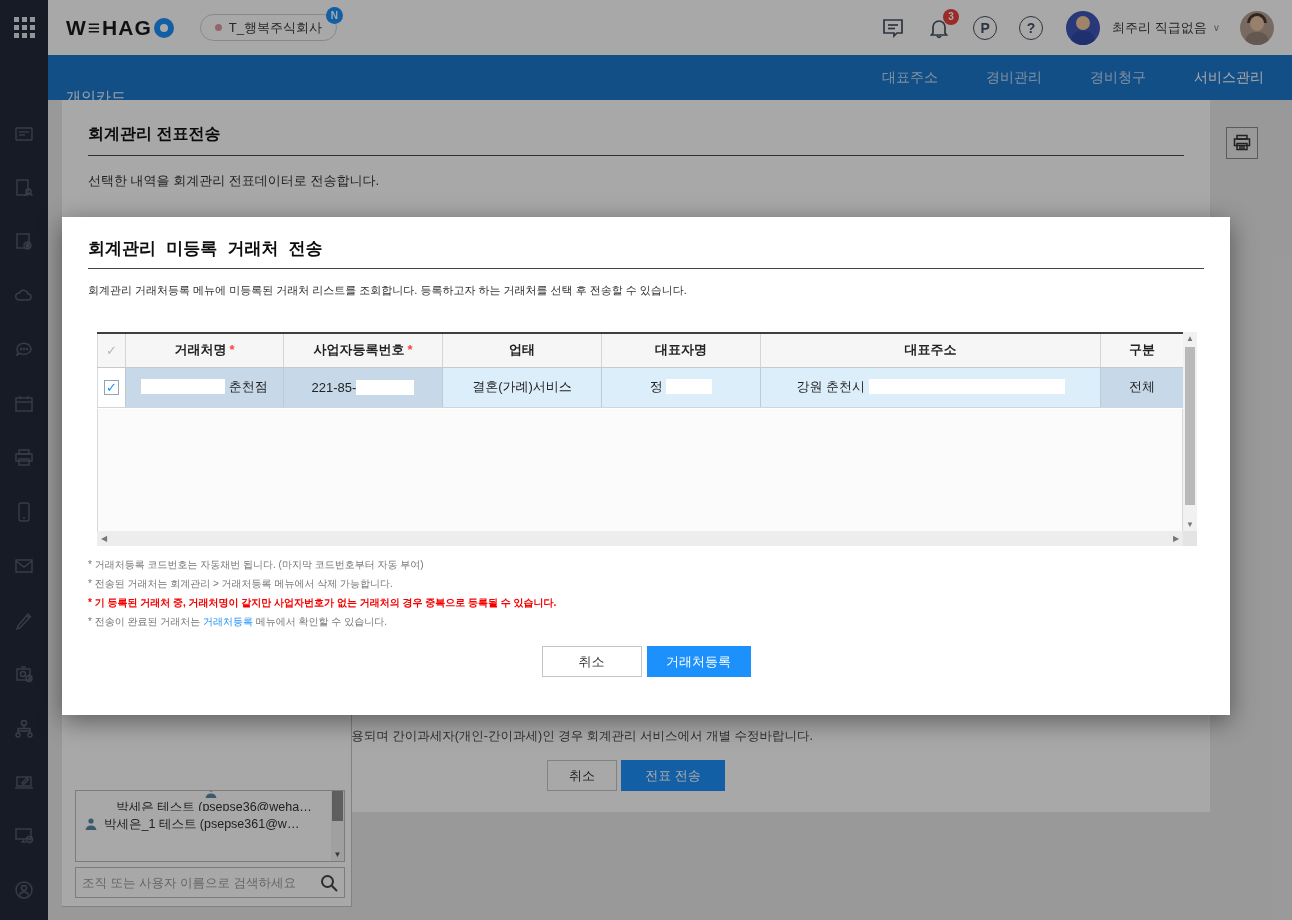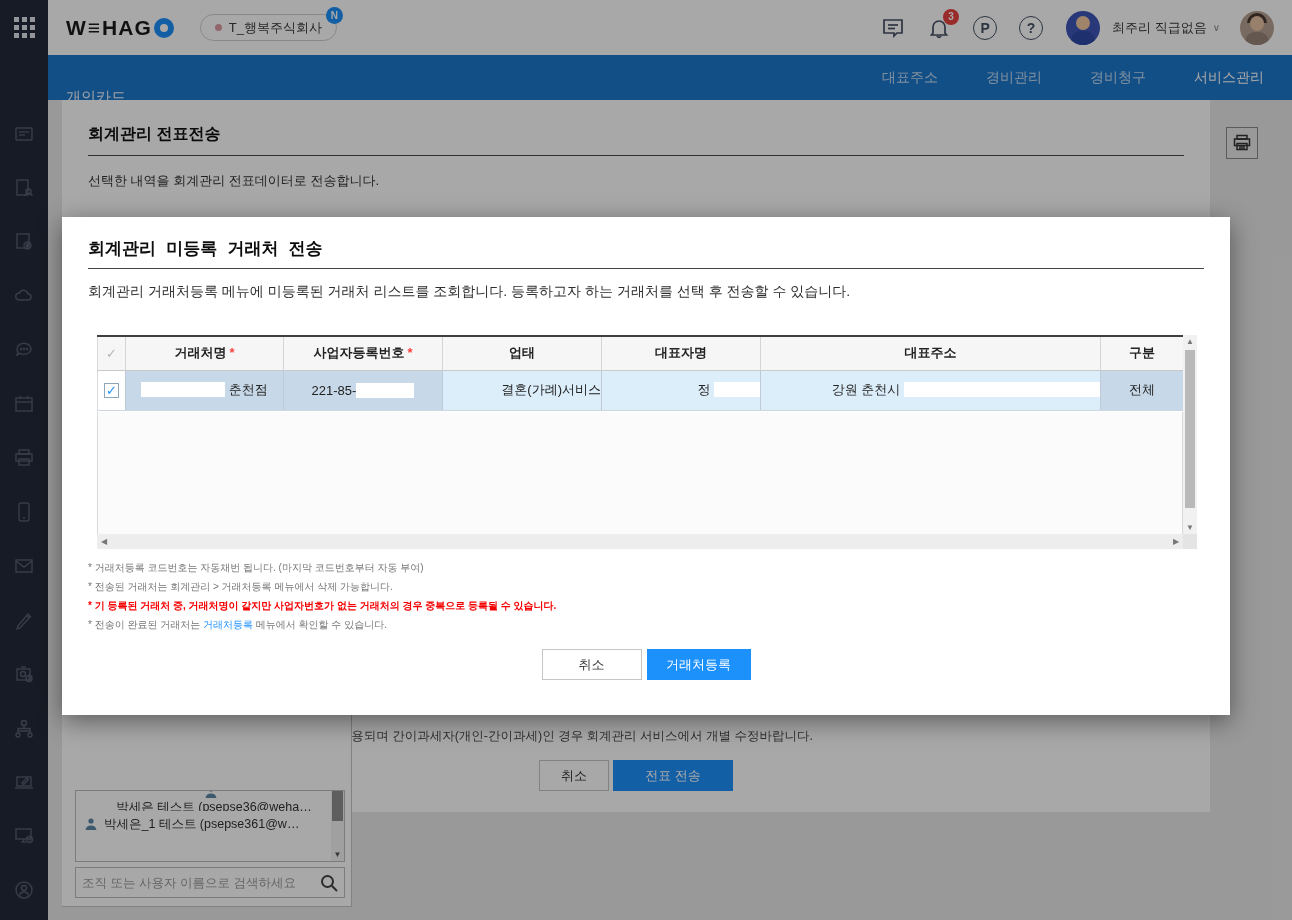--- a/index.html
+++ b/index.html
@@ -76,32 +76,32 @@
   .org-search .mag { width:30px; height:29px; display:flex; align-items:center; justify-content:center; cursor:pointer; }
   .org-search .mag svg { stroke:#444; fill:none; stroke-width:2; }
 
   
   .overlay { position:absolute; inset:0; background:rgba(0,0,0,0.34); z-index:5; }
 
   
   .modal { position:absolute; left:62px; top:217px; width:1168px; height:498px; background:#ffffff; z-index:10; box-shadow:0 6px 24px rgba(0,0,0,0.45); }
   .m-title { margin:20px 26px 0; font-size:17px; font-weight:bold; color:#0d0d0d;font-family:Liberation Mono, monospace; }
   .m-hr { margin:8px 26px 0; border-bottom:1px solid #444; }
-  .m-desc { margin:14px 26px 0; font-size:14px; color:#2e2e2e; }
+  .m-desc { margin:14px 26px 0; font-size:11px; color:#2e2e2e; }
 
   .grid-wrap { position:relative; margin:34px 0 0 35px; width:1100px; height:214px; }
   .grid-table { position:absolute; left:0; top:0; width:1086px; border-top:2px solid #3f3f3f; border-left:1px solid #d9d9d9; border-right:1px solid #d9d9d9; border-collapse:collapse; table-layout:fixed; }
   .grid-table th { height:34px; background:#f6f6f6; font-size:13px; font-weight:bold; color:#222; border-right:1px solid #d5d5d5; border-bottom:1px solid #c9c9c9; text-align:center; }
   .grid-table td { height:40px; font-size:13px; color:#222; border-right:1px solid #bfcad4; border-bottom:1px solid #cdd6de; text-align:center; white-space:nowrap; overflow:hidden; }
   .grid-table th:last-child, .grid-table td:last-child { border-right:none; }
   .req { color:#fa423e; margin-left:3px; }
   .hd-check { color:#b5b5b5; font-size:13px; font-weight:bold; }
   td.c-check { background:#fff; }
   td.c-sel-dark { background:#c7d9e8; }
-  td.c-sel-light { background:#ddeefb;text-align:right; }
+  td.c-sel-light { background:#ddeefb; }
   .cbx { display:inline-flex; width:15px; height:15px; border:1px solid #8fa6b8; background:#fff; align-items:center; justify-content:center; cursor:pointer; }
   .cbx span { color:#1C90FB; font-size:13px; font-weight:bold; line-height:1; }
   .redact { display:inline-block; background:#fff; height:15px; vertical-align:-3px; }
   .grid-empty { position:absolute; left:0; top:77px; width:1086px; height:122px; background:#fbfbfb; border-left:1px solid #d9d9d9; border-right:1px solid #d9d9d9; }
   .vscroll { position:absolute; right:0; top:0; width:14px; height:199px; background:#f1f1f1; }
   .vscroll .arr { position:absolute; left:0; width:14px; height:13px; font-size:8px; color:#777; display:flex; align-items:center; justify-content:center; cursor:pointer; }
   .vscroll .arr.up { top:0; } .vscroll .arr.dn { bottom:0; }
   .vscroll .thumb { position:absolute; left:2px; top:15px; width:10px; height:158px; background:#b9b9b9; cursor:pointer; }
   .hscroll { position:absolute; left:0; bottom:0; width:1086px; height:15px; background:#ededed; }
   .hscroll .arr { position:absolute; top:0; width:14px; height:15px; font-size:8px; color:#777; display:flex; align-items:center; justify-content:center; cursor:pointer; }
@@ -109,21 +109,21 @@
   .scroll-corner { position:absolute; right:0; bottom:0; width:14px; height:15px; background:#e4e4e4; }
 
   .m-notes { margin:9px 26px 0; font-size:10px; line-height:19px; }
   .m-note { color:#767676; }
   .m-note.warn { color:#f50000; font-weight:bold; }
   .m-link { color:#1C90FB; cursor:pointer; }
   .m-btns { margin-top:15px; display:flex; justify-content:center; gap:5px; }
   .m-btns .btn-plain { width:100px; }
   .m-btns .btn-blue { width:104px; }
   .page-btns .btn-plain { width:70px; }
-  .page-btns .btn-blue { width:120px; }
+  .page-btns .btn-blue { width:104px; }
 </style>
 </head>
 <body>
 
 <div class="sidebar">
   <div class="apps-btn">
     <span class="grid9">
         <i></i>
         <i></i>
         <i></i>

